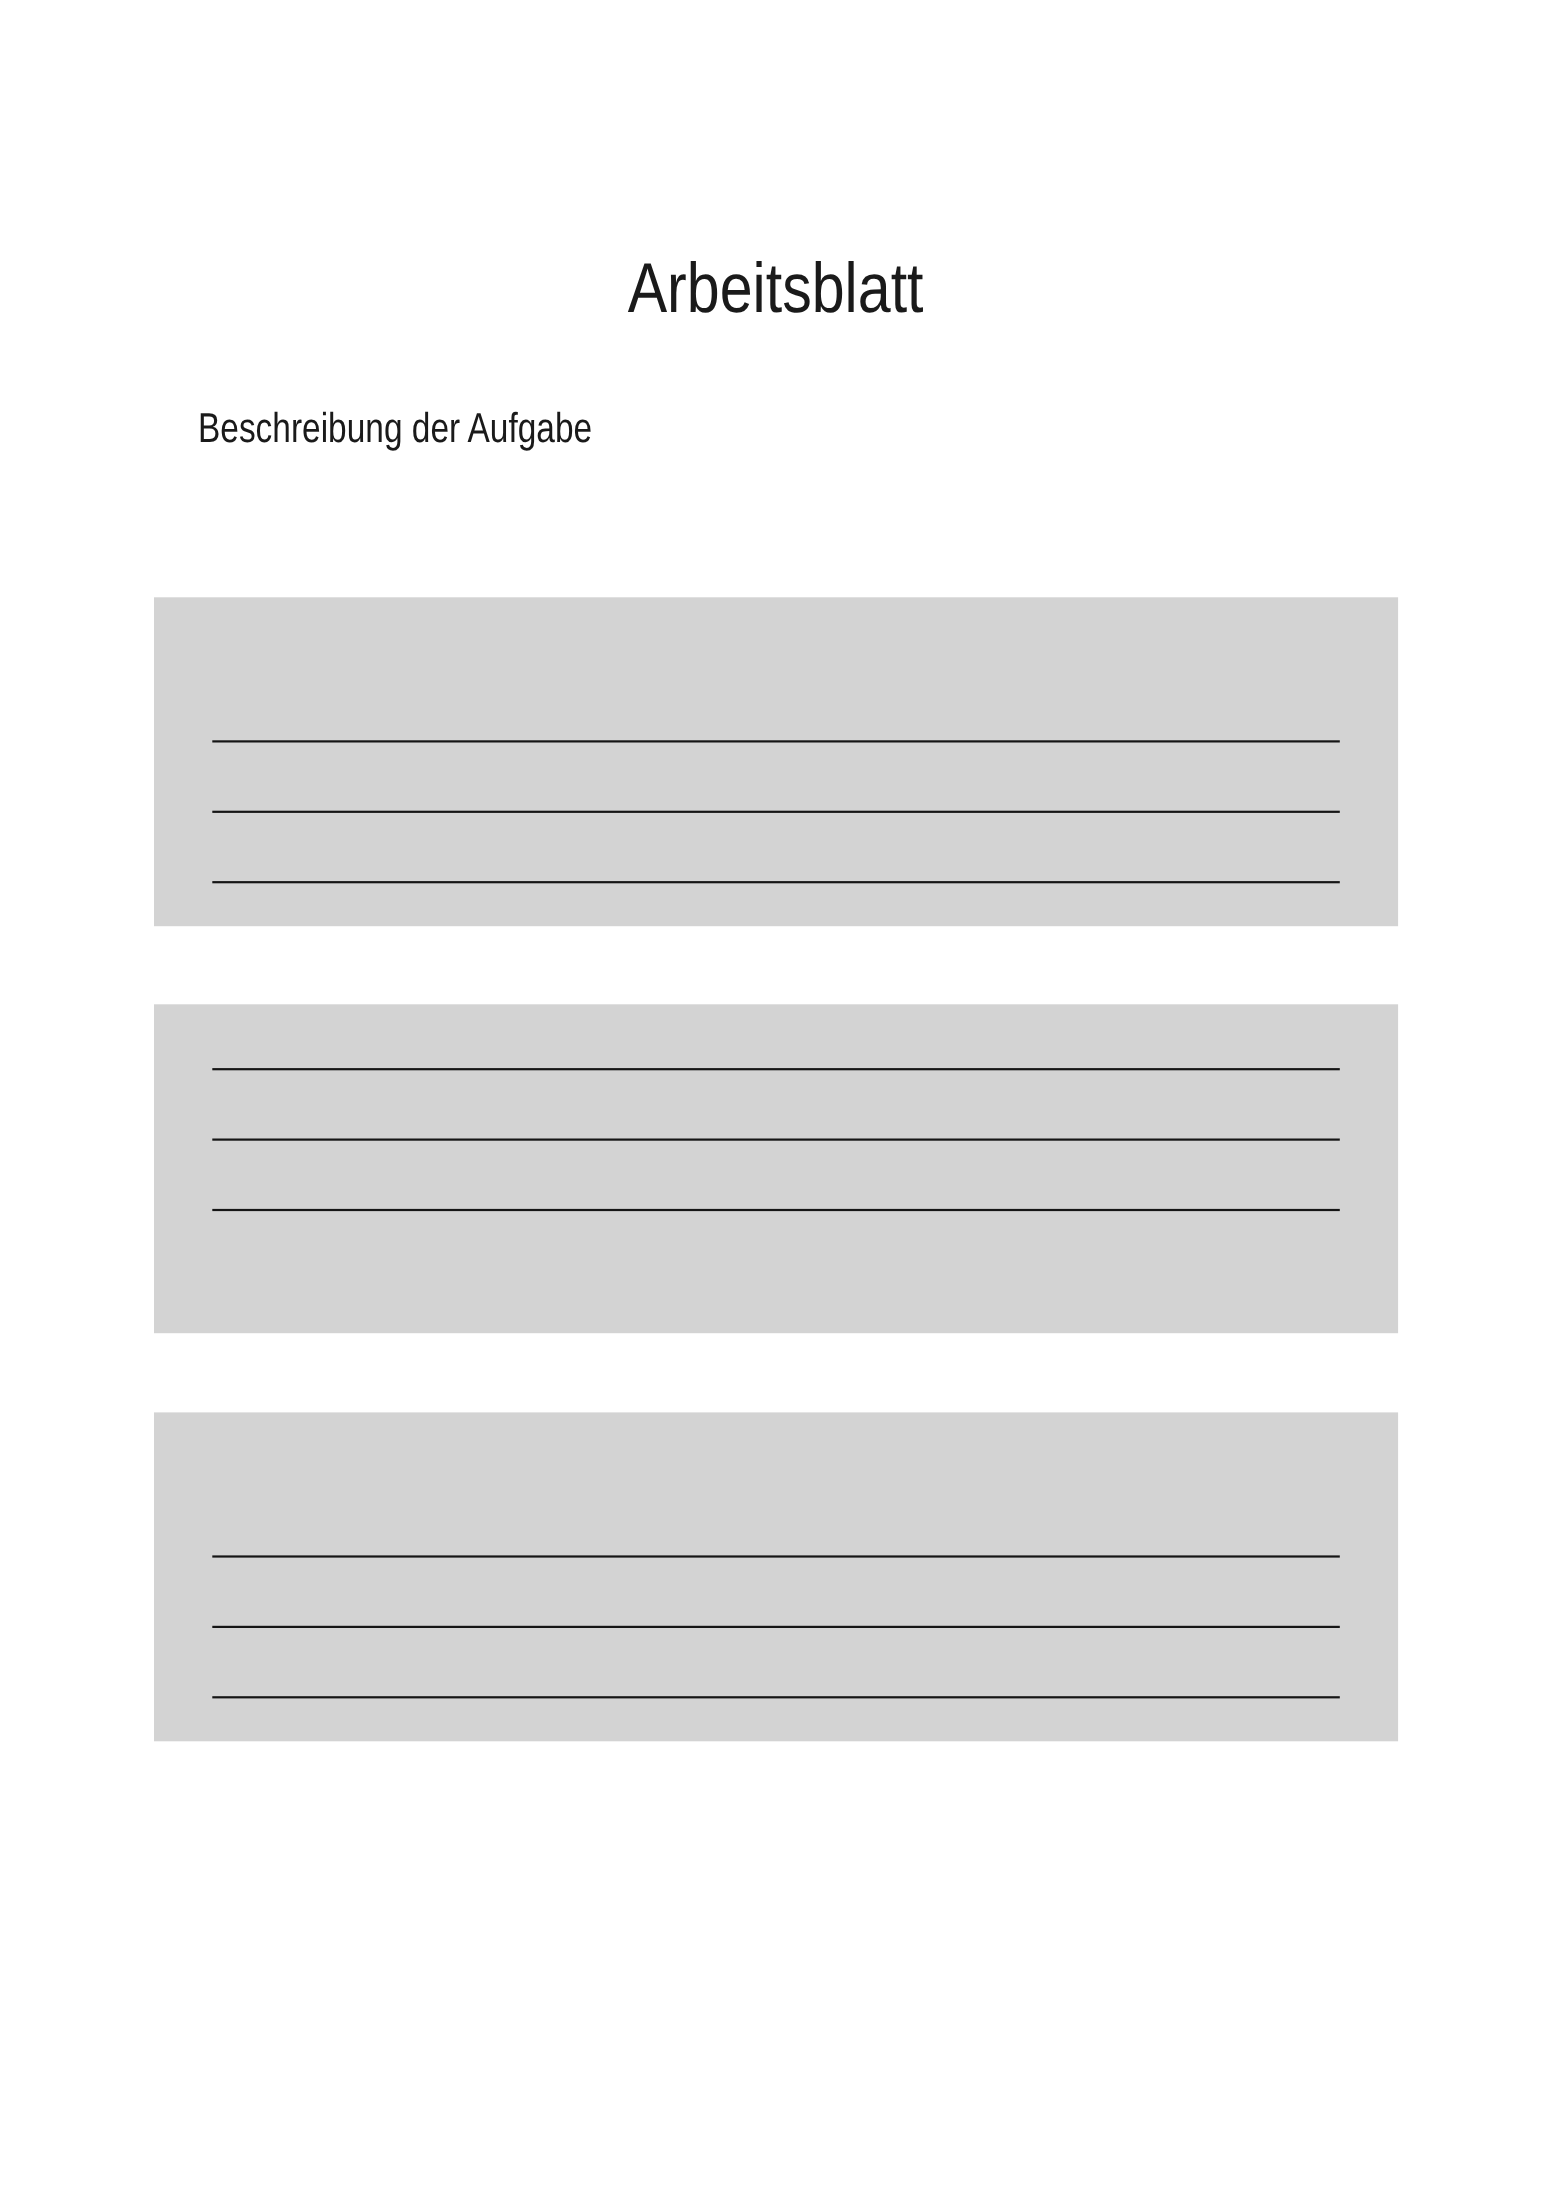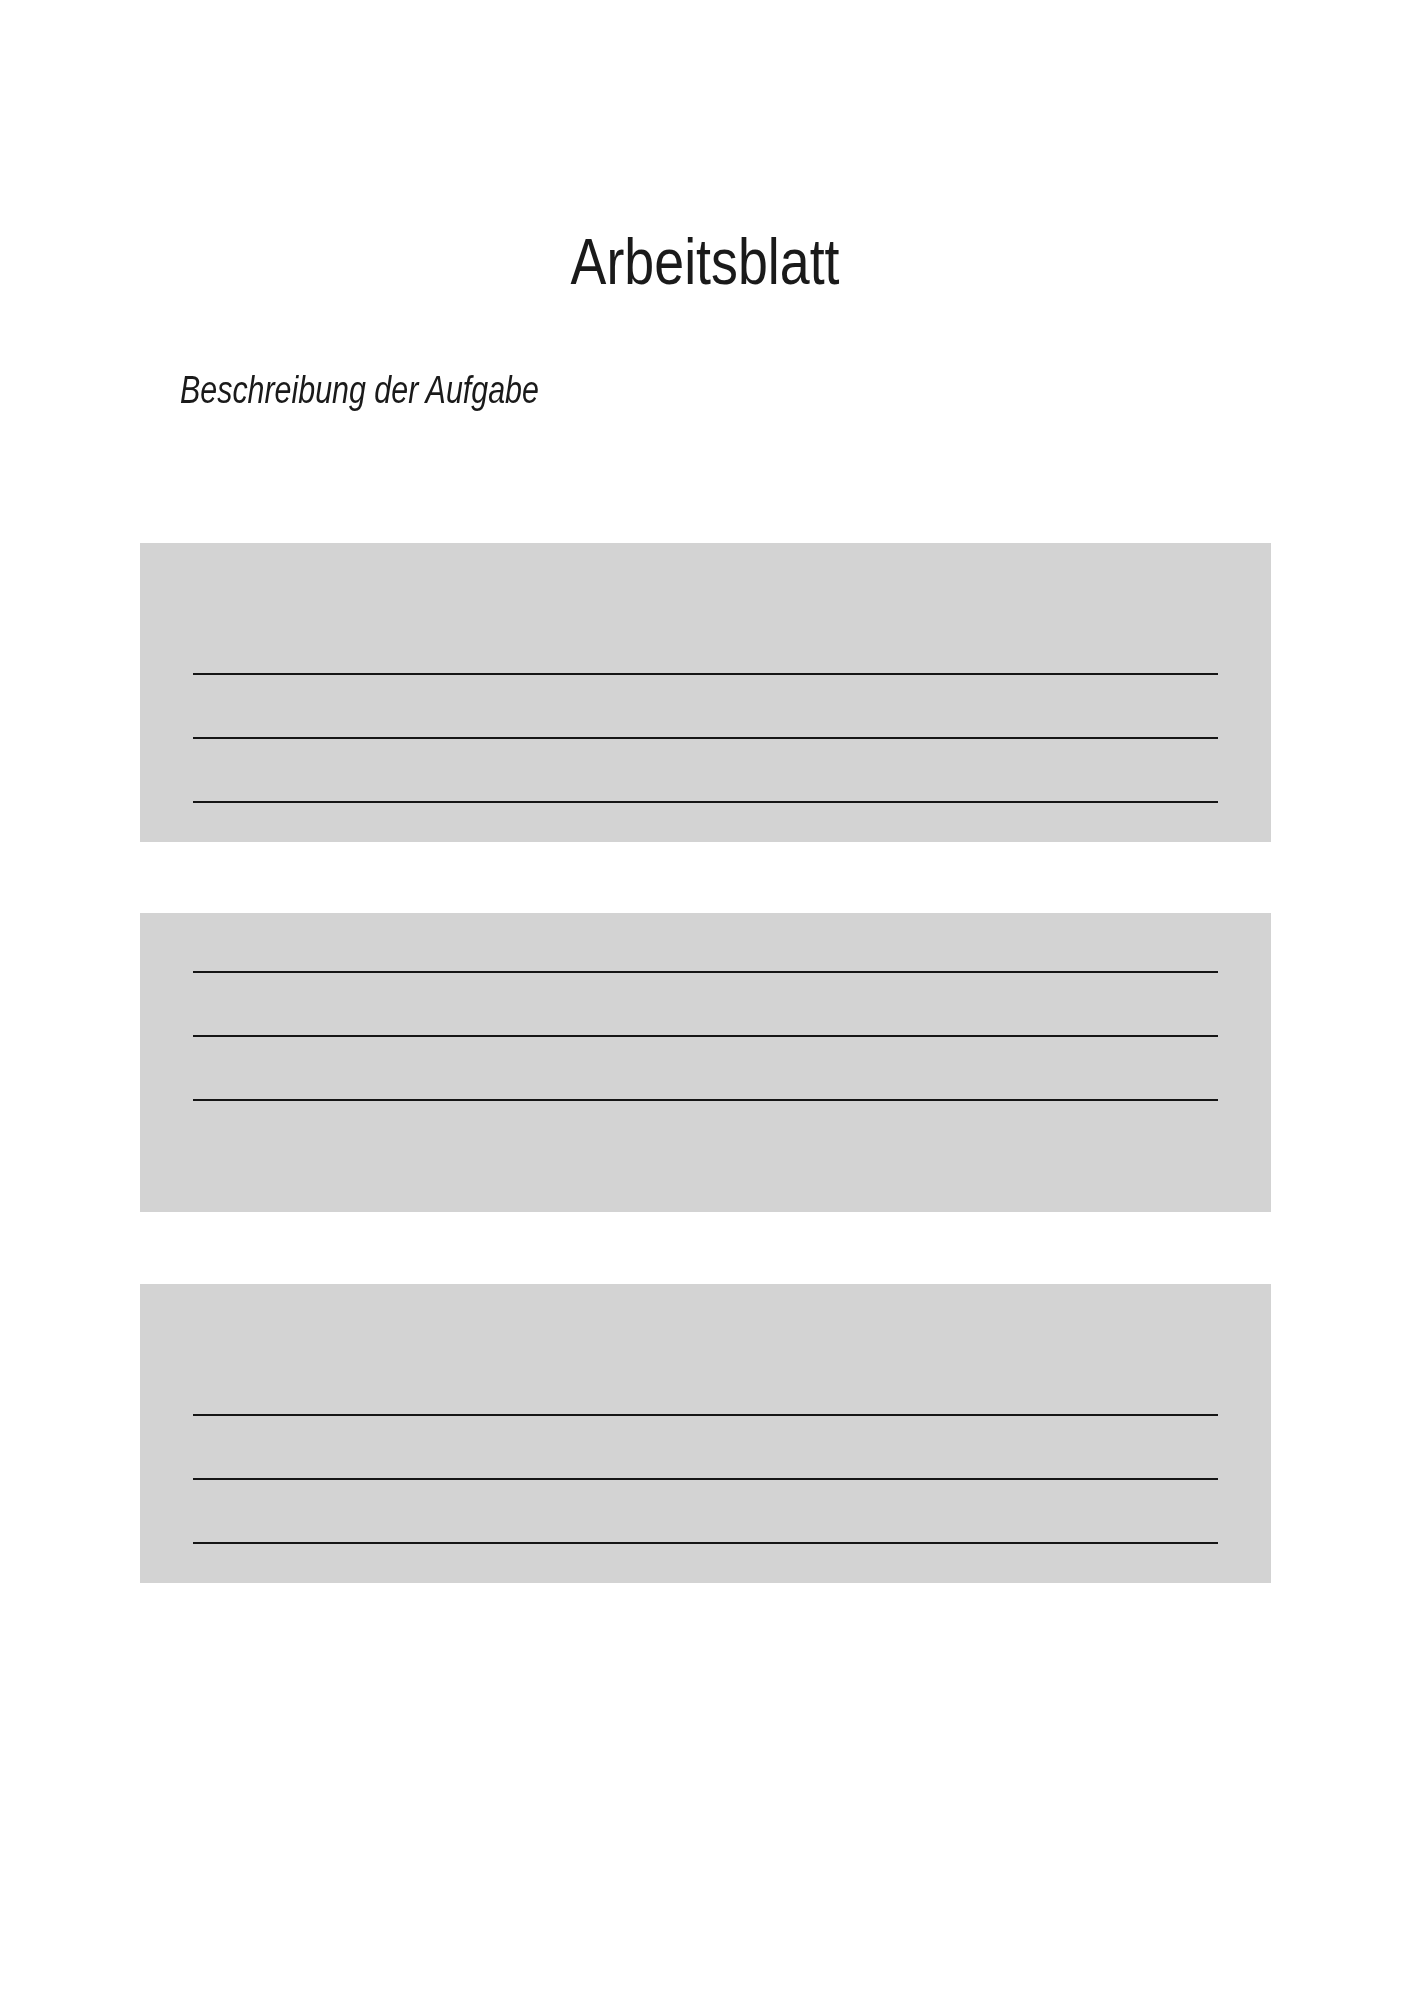--- a/index.html
+++ b/index.html
@@ -40,21 +40,20 @@
     transform-origin: 50% 50%;
   }
   .subtitle-wrap {
     position: absolute;
     top: 371px;
     left: 180px;
     font-size: 38px;
     line-height: 1;
     font-weight: 400;
     white-space: nowrap;
-    font-style: italic;
   }
   .subtitle-wrap .condense {
     display: inline-block;
     transform: scaleX(0.80);
     transform-origin: 0 50%;
   }
   .box {
     position: absolute;
     left: 140px;
     width: 1131px;

